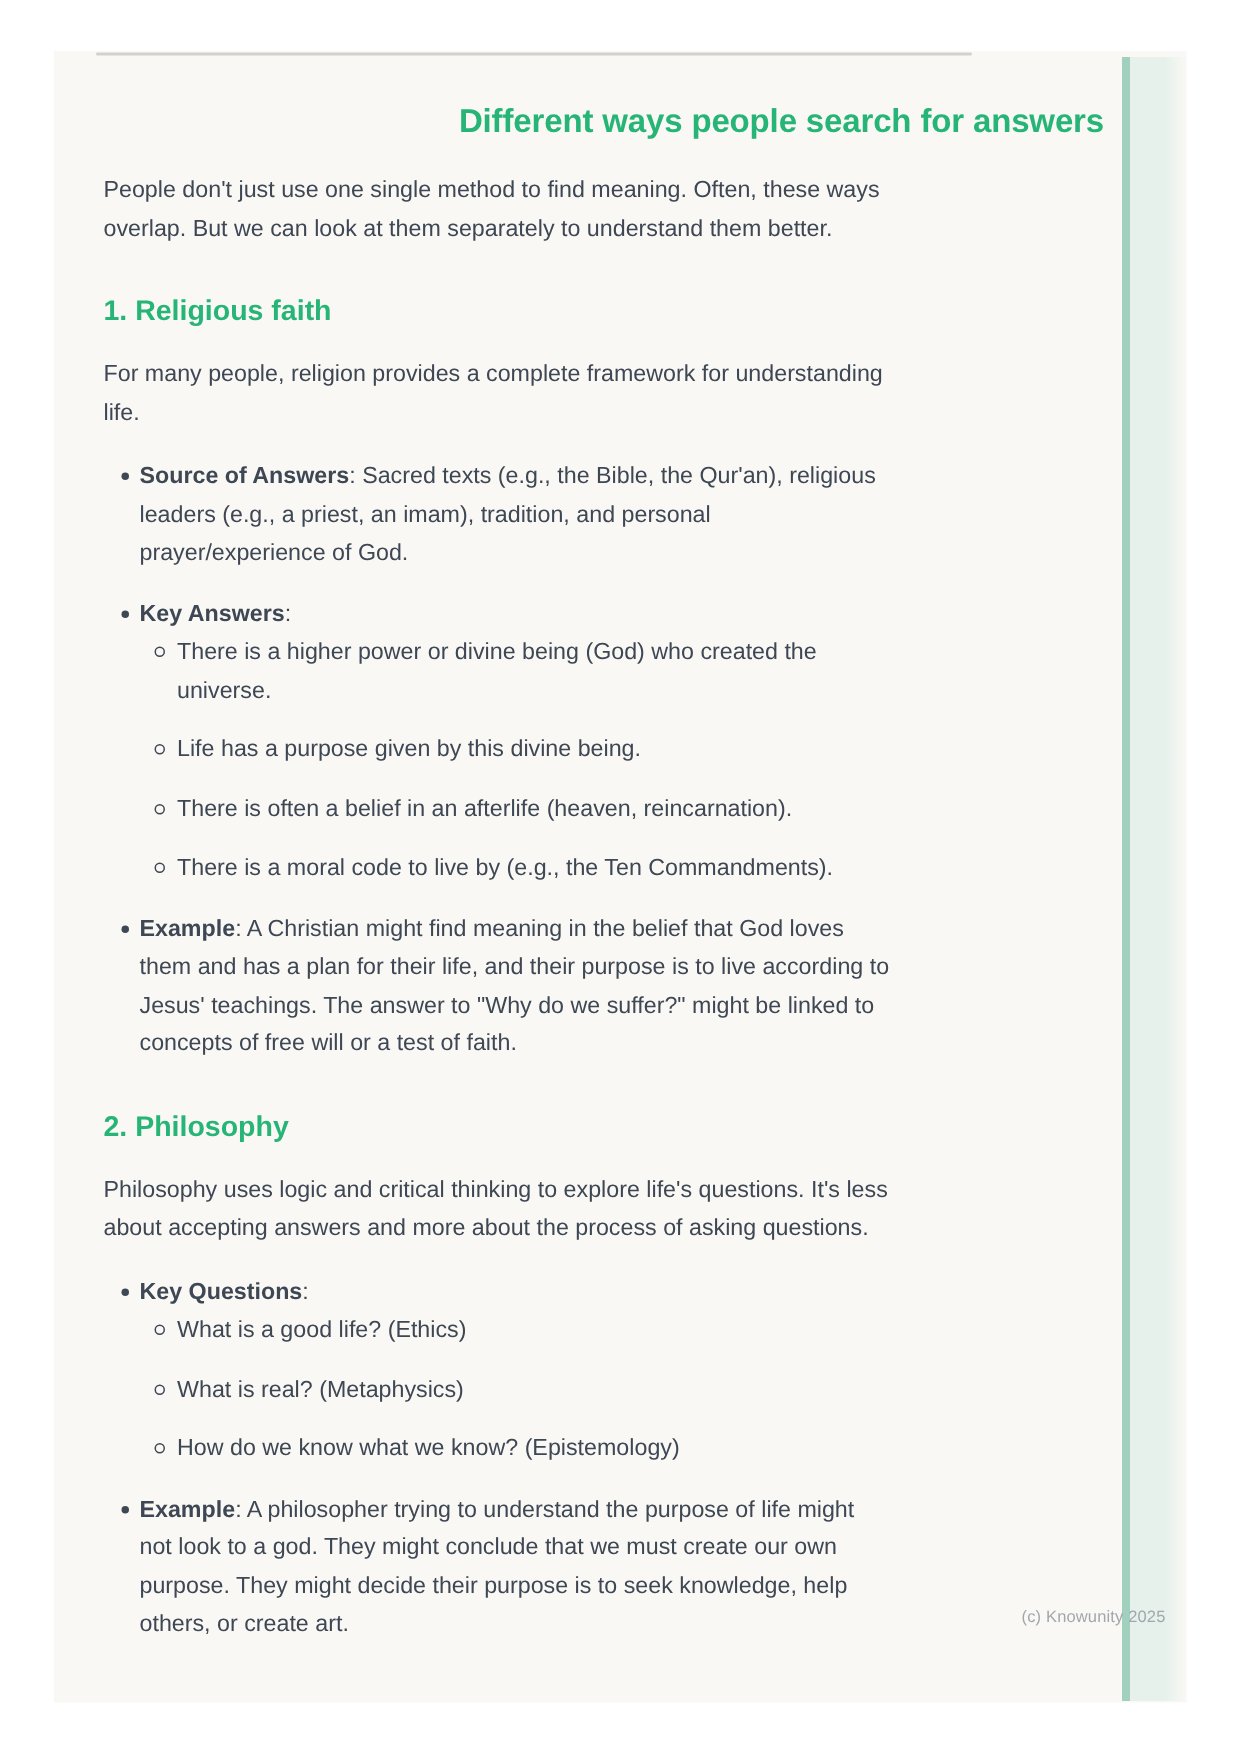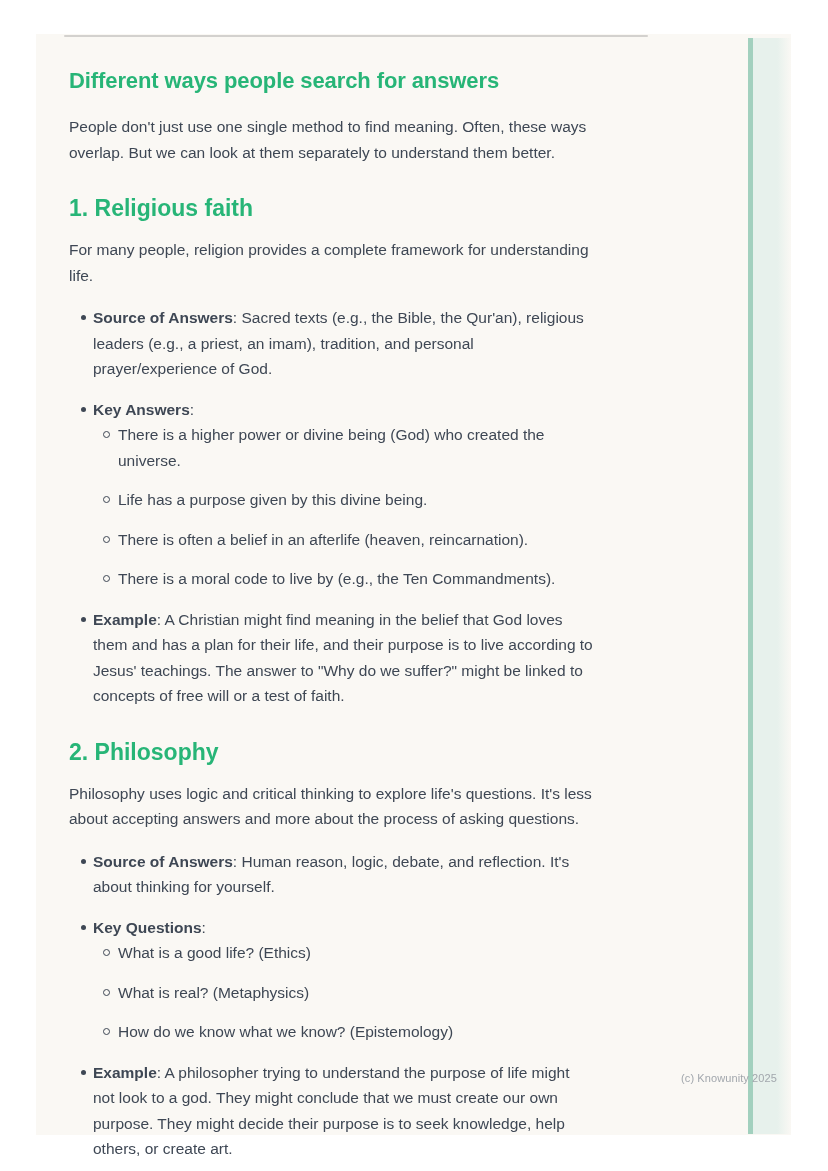--- a/index.html
+++ b/index.html
@@ -23,30 +23,30 @@
       #e7f1ec 5px, #e7f1ec 68%,
       rgba(255,255,255,0) 100%);
   }
 
   .content {
     position:relative; padding:32px 0 0 33px; width:700px;
   }
 
   h1.title {
     font-size:22px; line-height:30px; font-weight:700; color:#27b577;
-    margin:0 0 18px 0; letter-spacing:-0.1px;
+    margin:0 0 18px 0; letter-spacing:-0.1px;text-align:right;
   }
 
   p.body-text {
     font-size:15.5px; line-height:25.5px; white-space:pre-line; margin:0;
   }
   .intro { margin-bottom:0; }
 
   h2.section-heading {
-    font-size:23px; line-height:26px; font-weight:700; color:#27b577;
+    font-size:19px; line-height:26px; font-weight:700; color:#27b577;
     margin:30px 0 16px 0;
   }
 
   .ul { margin-top:17px; }
   .li { position:relative; padding-left:24px; font-size:15.5px; line-height:25.5px; }
   .li + .li { margin-top:15px; }
   .li .dot {
     position:absolute; left:12px; top:10px; width:5px; height:5px;
     border-radius:50%; background:#3e4754;
   }
@@ -130,25 +130,20 @@
       </div>
     </section>
 
     <section>
       <h2 class="section-heading">2. Philosophy</h2>
       <p class="body-text">Philosophy uses logic and critical thinking to explore life's questions. It's less
 about accepting answers and more about the process of asking questions.</p>
 
       <div class="ul">
 
-        <div class="li">
-          <span class="dot"></span>
-          <span class="li-body"><b>Source of Answers</b><span class="li-text">: Human reason, logic, debate, and reflection. It's
-about thinking for yourself.</span></span>
-        </div>
 
         <div class="li">
           <span class="dot"></span>
           <span class="li-body"><b>Key Questions</b><span class="li-text">:</span></span>
           <div class="ul2">
             <div class="li2">
               <span class="circle"></span>
               <span class="li-text">What is a good life? (Ethics)</span>
             </div>
             <div class="li2">

